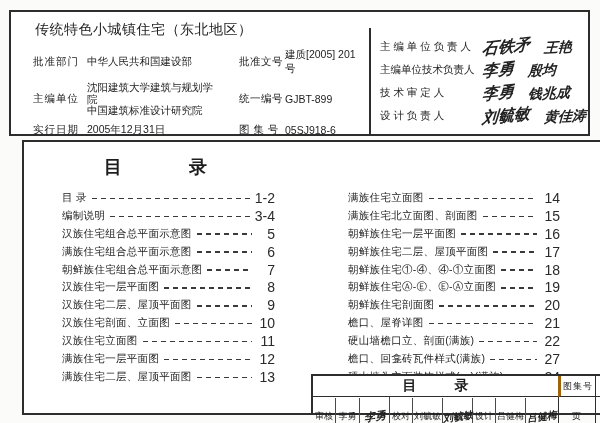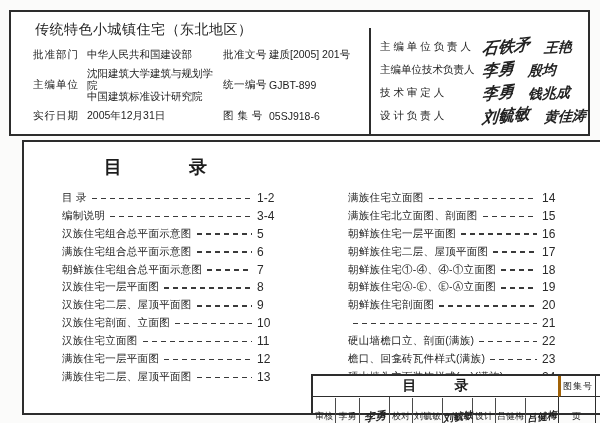--- a/index.html
+++ b/index.html
@@ -19,21 +19,21 @@
   #header-left { width:376px; padding:6px 4px 0 22px; }
   #header-right {
     flex:1; border-left:2px solid #2d2d2d;
     padding:7px 2px 6px 9px;
     display:flex; flex-direction:column; justify-content:space-between;margin-top:16px;
   }
   .doc-title { font-size:14px; font-weight:normal; letter-spacing:.5px; margin:3px 2px 9px 2px; white-space:nowrap; }
   .info-row { display:flex; align-items:center; font-size:10.5px; margin-top:6px; }
   .info-label  { width:54px; letter-spacing:1px; flex:none; }
   .info-value  { width:136px; flex:none; white-space:pre-line; line-height:11.5px; }
-  .info-label2 { width:44px; flex:none; letter-spacing:.5px; }
+  .info-label2 { width:44px; flex:none; letter-spacing:.5px;margin-left:16px; }
   .info-value2 { flex:1; padding-left:2px; }
 
   .sign-row { display:flex; align-items:center; font-size:10.5px; height:26px; }
   .sign-role { width:102px; flex:none; white-space:nowrap; }
   .sig {
     display:inline-block;
     font-size:16px; line-height:14px;
     font-style:italic; font-weight:bold;
     color:#222; white-space:nowrap;
     transform:rotate(-6deg) skewX(-10deg);
@@ -50,21 +50,21 @@
   .toc-cols { display:flex; margin-top:10px; }
   .toc-col { display:flex; flex-direction:column; }
   .toc-col.left  { margin-left:38px; width:213px; }
   .toc-col.right { margin-left:73px; width:212px; }
   .toc-row { display:flex; align-items:center; height:17.9px; font-size:10.5px; }
   .toc-title { white-space:nowrap; flex:none; letter-spacing:.3px; }
   .leader {
     flex:1; height:1.6px; margin:1px 5px 0 5px;
     background:repeating-linear-gradient(90deg,#3a3a3a 0 5px,transparent 5px 9px);
   }
-  .toc-page { min-width:18px; text-align:left; flex:none; font-size:12px; color:#2a2a2a; }
+  .toc-page { min-width:18px; text-align:right; flex:none; font-size:14px; color:#2a2a2a; }
 
   
   #title-block {
     position:absolute; right:-2px; bottom:-2px;
     width:292px; height:41px;
     border:2px solid #2d2d2d; background:#fff;
     display:grid;
     grid-template-columns:1fr 37px 62px;
     grid-template-rows:21px 1fr;
     font-size:9px;
@@ -246,34 +246,35 @@
     <span class="toc-page">19</span>
   </div>
 
   <div class="toc-row">
     <span class="toc-title">朝鲜族住宅剖面图</span>
     <span class="leader"></span>
     <span class="toc-page">20</span>
   </div>
 
   <div class="toc-row">
+    <span class="toc-title">檐口、屋脊详图</span>
     <span class="leader"></span>
     <span class="toc-page">21</span>
   </div>
 
   <div class="toc-row">
     <span class="toc-title">硬山墙檐口立、剖面(满族)</span>
     <span class="leader"></span>
     <span class="toc-page">22</span>
   </div>
 
   <div class="toc-row">
     <span class="toc-title">檐口、回龛砖瓦件样式(满族)</span>
     <span class="leader"></span>
-    <span class="toc-page">23</span>
+    <span class="toc-page">27</span>
   </div>
 
   <div class="toc-row">
     <span class="toc-title">硬山墙头立面装饰样式(一)(满族)</span>
     <span class="leader"></span>
     <span class="toc-page">24</span>
   </div>
 </div>
   </div>
 

